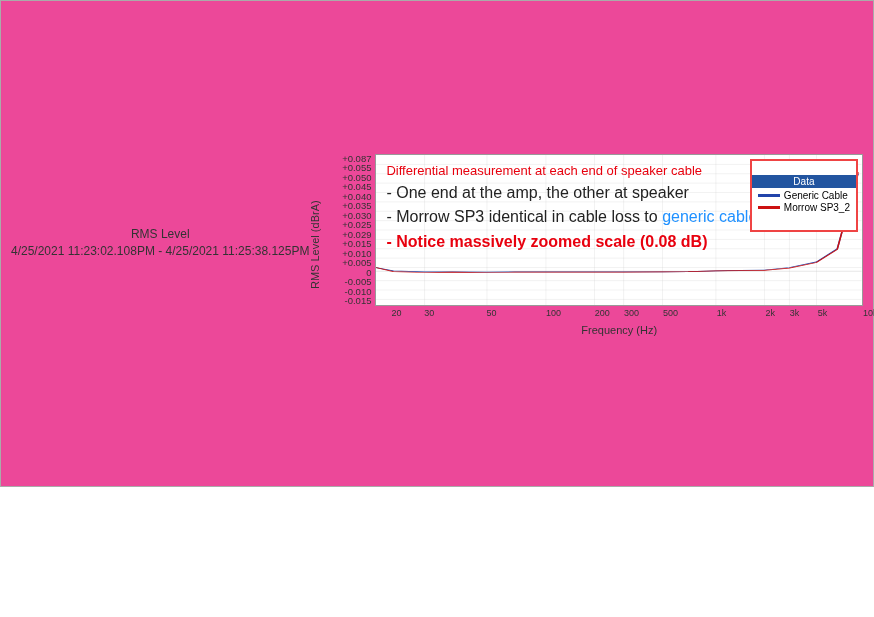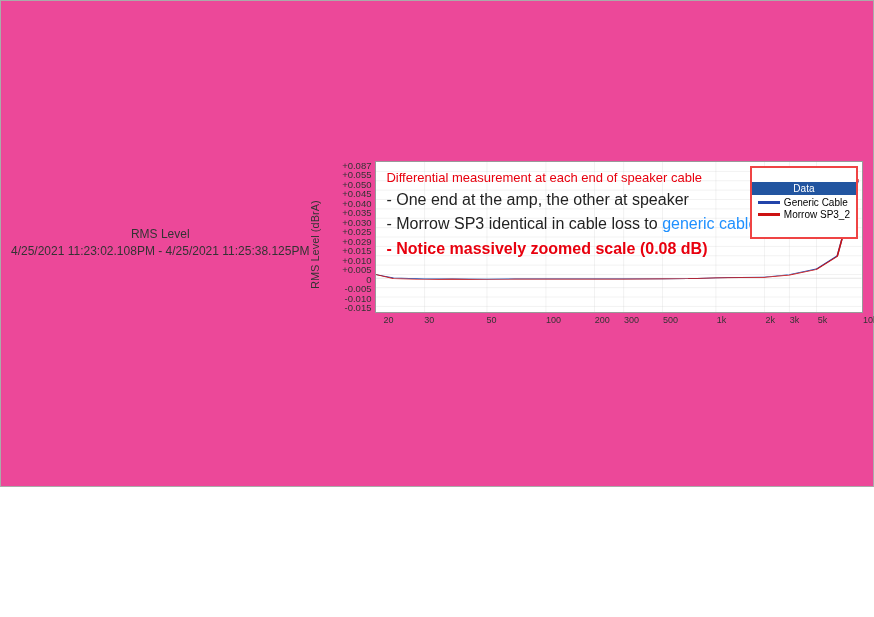--- a/index.html
+++ b/index.html
@@ -294,30 +294,31 @@
             </div>
             <div class="legend-item">
               <div class="legend-swatch" style="background:#cc1111;"></div>
               <span>Morrow SP3_2</span>
             </div>
           </div>
         </div>
       </div>
 
       <div style="display:flex; flex-direction:row; margin-left:48px; padding-top:2px; font-size:9px; color:#333; position:relative;">
-        <span style="position:absolute; left:8px;">20</span>
+        <span style="position:absolute; left:16px;">20</span>
         <span style="position:absolute; left:calc(10%);">30</span>
         <span style="position:absolute; left:calc(22.8%);">50</span>
         <span style="position:absolute; left:calc(35%);">100</span>
         <span style="position:absolute; left:calc(45%);">200</span>
         <span style="position:absolute; left:calc(51%);">300</span>
         <span style="position:absolute; left:calc(59%);">500</span>
         <span style="position:absolute; left:calc(70%);">1k</span>
         <span style="position:absolute; left:calc(80%);">2k</span>
         <span style="position:absolute; left:calc(85%);">3k</span>
         <span style="position:absolute; left:calc(90.7%);">5k</span>
         <span style="position:absolute; left:calc(100%);">10k</span>
         <span style="min-height:14px; width:100%;">&nbsp;</span>
       </div>
 
+      <div class="x-label">Frequency (Hz)</div>
     </div>
   </div>
 </div>
 
 </body></html>

